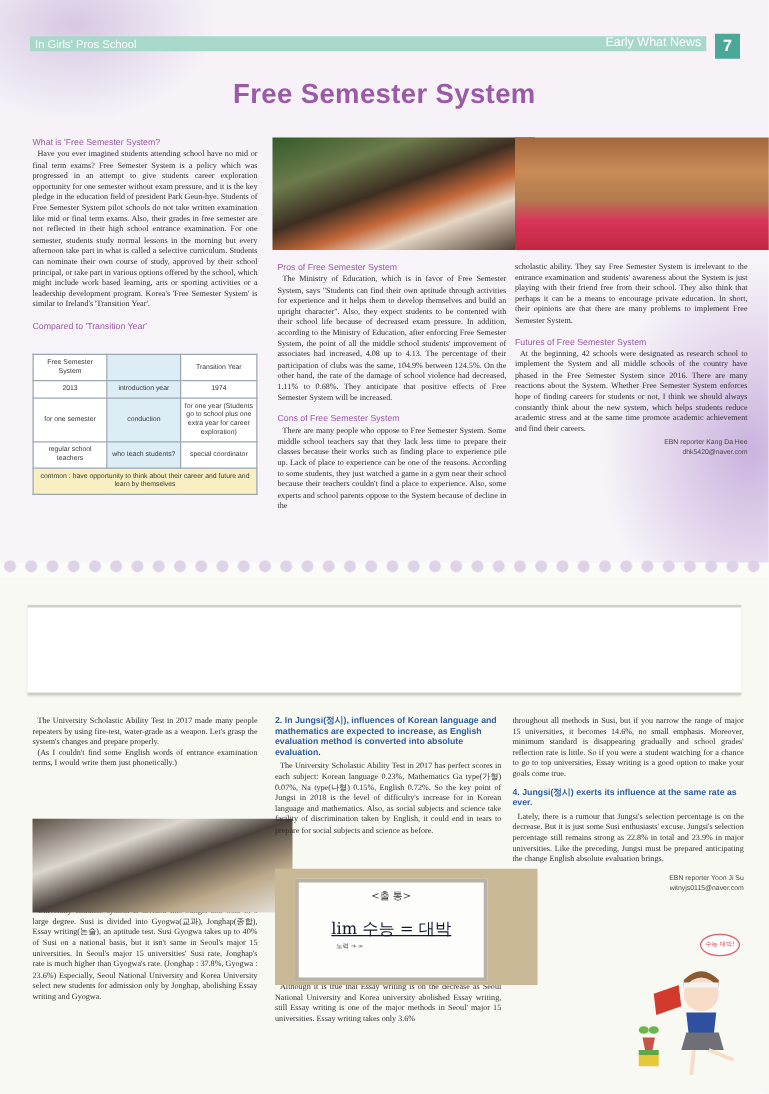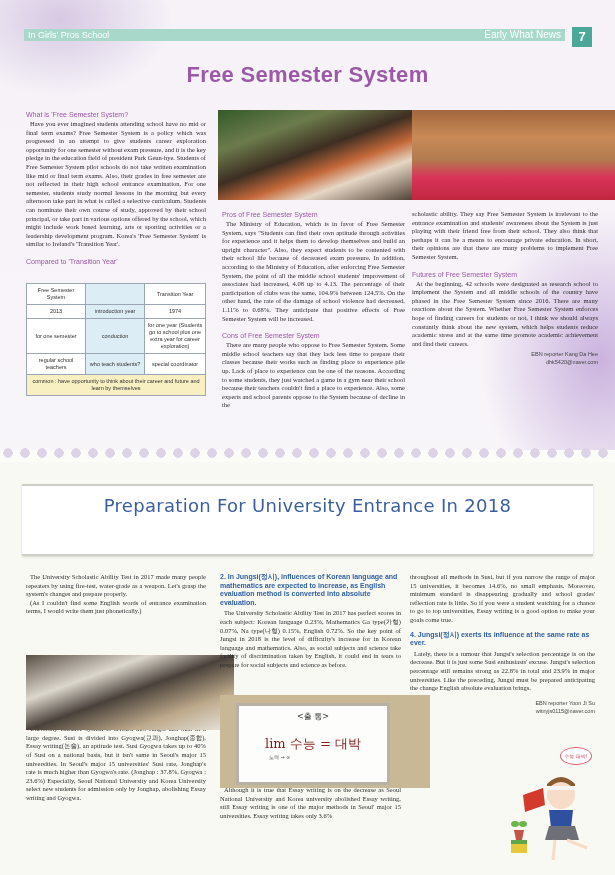--- a/index.html
+++ b/index.html
@@ -41,21 +41,21 @@
             font:18px/24px "DejaVu Sans", sans-serif; letter-spacing:.3px; }
   .b-col1 { position:absolute; left:26px; top:573px; width:180px; }
   .b-col2 { position:absolute; left:220px; top:573px; width:181px; }
   .b-col3 { position:absolute; left:410px; top:573px; width:185px; }
   .blue-head { font:bold 7px/8.6px "Liberation Sans", sans-serif; color:#2f5f9f; margin:4px 0 2px 0; }
   .photo3 { left:26px; top:655px; width:180px; height:75px;
             background: linear-gradient(160deg,#5a5046 0%, #dcd7cd 30%, #49413a 50%, #bda98b 75%, #e9e7e1 100%); }
   .photo4 { left:220px; top:695px; width:182px; height:93px; background:#c9b896; }
   .board { position:absolute; left:16px; top:8px; width:148px; height:76px; background:#fdfdfb; border:3px solid #b7b2a5; }
   .board-title { position:absolute; left:0; top:6px; width:100%; text-align:center; font:8px/10px "DejaVu Sans", sans-serif; color:#333; }
-  .board-eq { position:absolute; left:0; top:30px; width:100%; text-align:center; font:13px/16px "DejaVu Serif", serif; color:#7f1d1d; }
+  .board-eq { position:absolute; left:0; top:30px; width:100%; text-align:center; font:13px/16px "DejaVu Serif", serif; color:#0f172a;text-decoration:underline; }
   .board-sub { position:absolute; left:30px; top:48px; font:5px/6px "DejaVu Sans", sans-serif; color:#444; }
   .mascot { position:absolute; left:505px; top:760px; width:95px; height:110px; }
   .speech { position:absolute; left:560px; top:747px; width:30px; height:16px; background:#fff; border:1px solid #e05a6a;
             border-radius:50%; font:5px/16px "DejaVu Sans", sans-serif; color:#d63f55; text-align:center; }
 </style>
 </head>
 <body>
 
 <div class="top-page"></div>
 <div class="header-bar"></div>
@@ -115,21 +115,20 @@
   <p class="body-text">At the beginning, 42 schools were designated as research school to implement the System and all middle schools of the country have phased in the Free Semester System since 2016. There are many reactions about the System. Whether Free Semester System enforces hope of finding careers for students or not, I think we should always constantly think about the new system, which helps students reduce academic stress and at the same time promote academic achievement and find their careers.</p>
   <div class="byline">EBN reporter Kang Da Hee</div>
   <div class="byline" style="margin-top:0">dhk5420@naver.com</div>
 </div>
 
 <div class="scallop"></div>
 
 <div class="bottom-page"></div>
 <div class="title-box"></div>
 <div class="title2">
-  <div>Preparation For University Entrance In 2018</div>
 </div>
 
 <div class="b-col1">
   <p class="body-text">The University Scholastic Ability Test in 2017 made many people repeaters by using fire-test, water-grade as a weapon. Let's grasp the system's changes and prepare properly.</p>
   <p class="body-text">(As I couldn't find some English words of entrance examination terms, I would write them just phonetically.)</p>
   <div style="height:86px"></div>
   <div class="blue-head">1. In Susi(수시), transcripts of students' school records are on increase.</div>
   <p class="body-text">University entrance system is divided into Jungsi and Susi in a large degree. Susi is divided into Gyogwa(교과), Jonghap(종합), Essay writing(논술), an aptitude test. Susi Gyogwa takes up to 40% of Susi on a national basis, but it isn't same in Seoul's major 15 universities. In Seoul's major 15 universities' Susi rate, Jonghap's rate is much higher than Gyogwa's rate. (Jonghap : 37.8%, Gyogwa : 23.6%) Especially, Seoul National University and Korea University select new students for admission only by Jonghap, abolishing Essay writing and Gyogwa.</p>
 </div>
 

